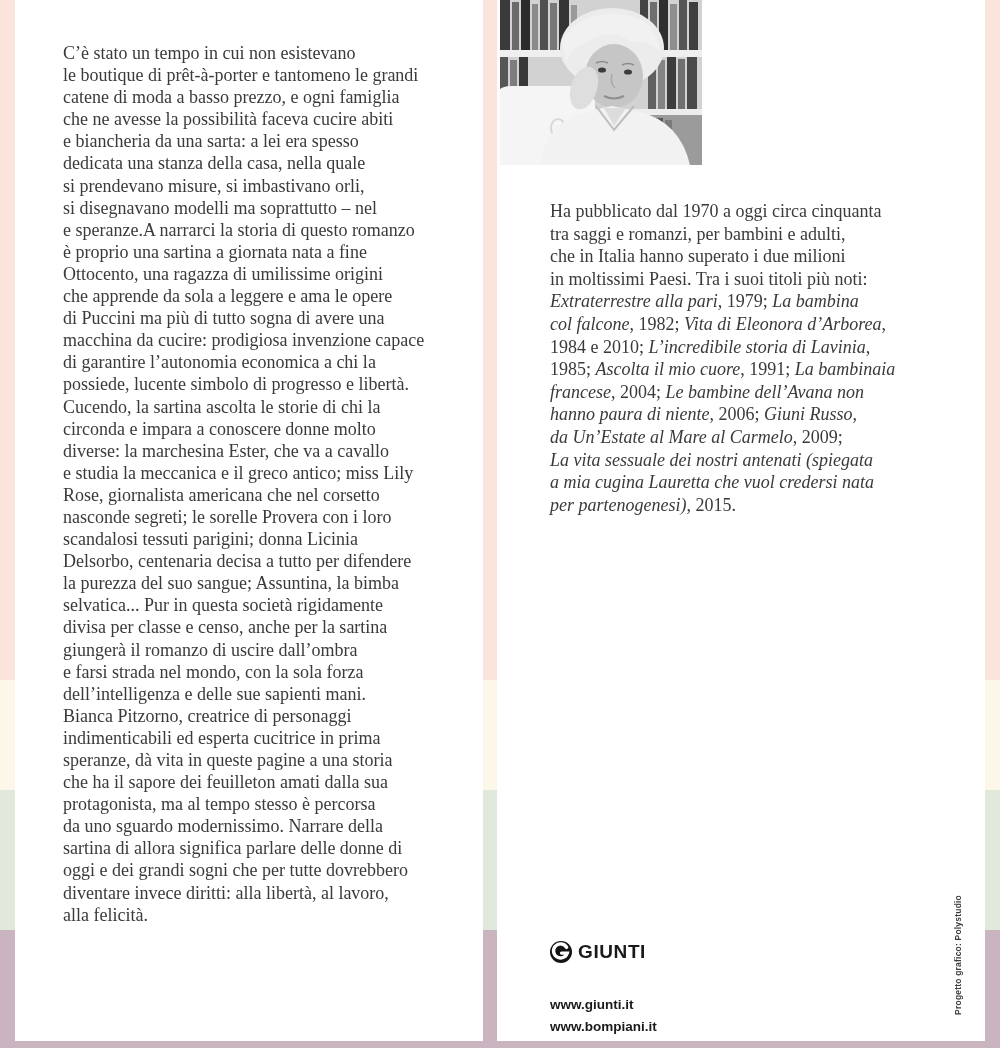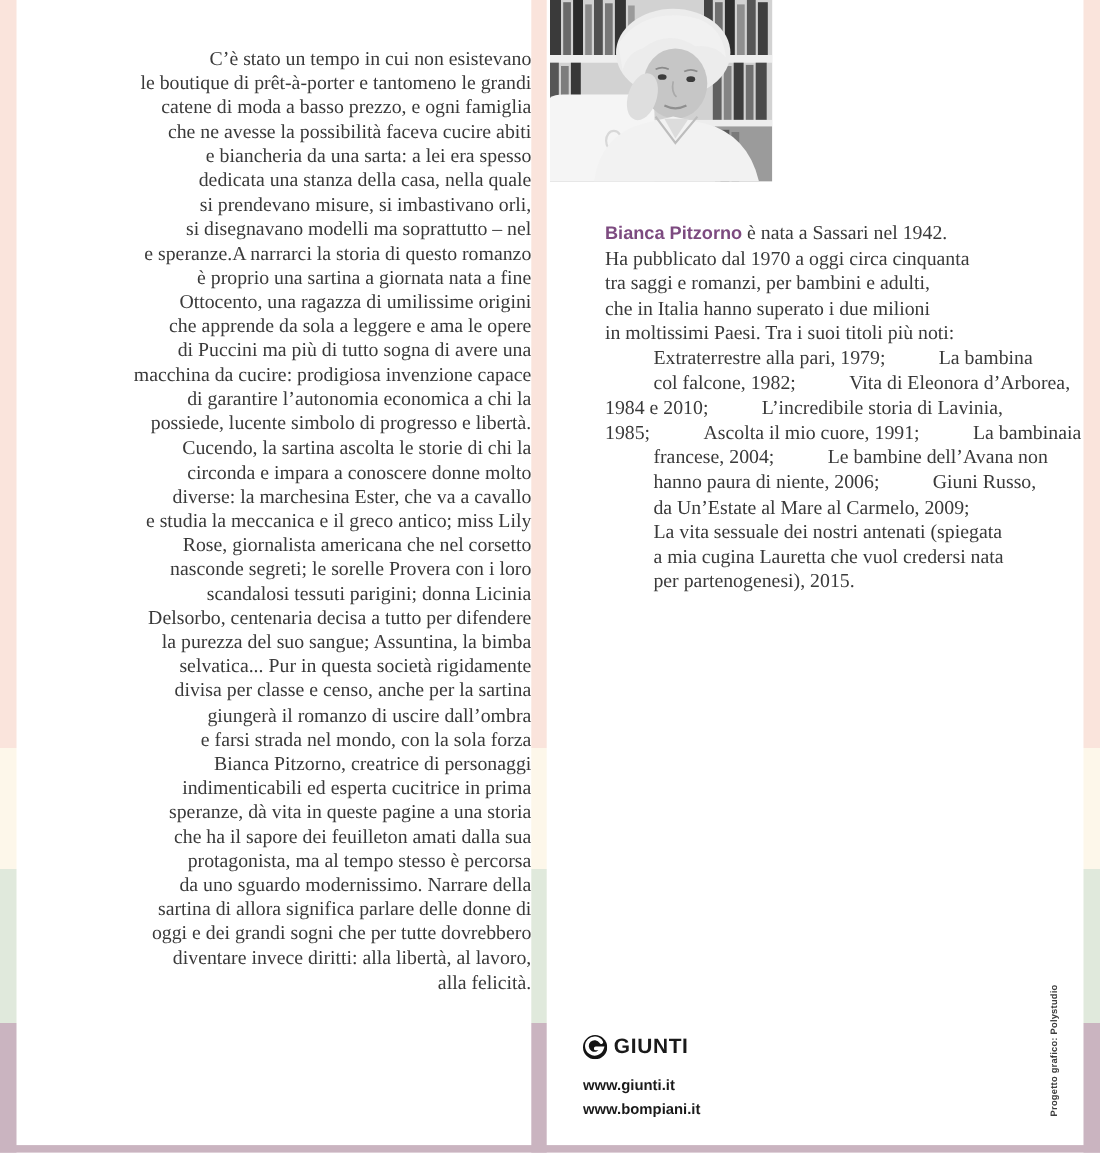--- a/index.html
+++ b/index.html
@@ -13,39 +13,39 @@
   .stripe-right{left:985px;width:15px;}
   .band{width:100%;}
   .band-pink{height:680px;background:var(--band-pink,#fae4dc);}
   .band-ivory{height:110px;background:var(--band-ivory,#fdf7ea);}
   .band-green{height:140px;background:var(--band-green,#e0e9dc);}
   .band-mauve{flex:1;background:var(--band-mauve,#cab4c0);}
   .bottom-band{position:absolute;left:0;right:0;bottom:0;height:7px;background:var(--band-mauve,#cab4c0);}
 
   
   .left-col{position:absolute;left:63px;top:42px;width:420px;
-    font-size:18px;line-height:22.1px;color:var(--body-text,#3a3a3a);text-align:right;}
+    font-size:18px;line-height:22.1px;color:var(--body-text,#3a3a3a);}
   .tline{white-space:nowrap;}
 
   
   .photo{position:absolute;left:500px;top:0;width:202px;height:165px;overflow:hidden;background:#cfcfcf;}
   .photo svg{display:block;}
 
   
   .bio{position:absolute;left:550px;top:200px;width:430px;
     font-size:18px;line-height:22.6px;color:var(--body-text,#3a3a3a);}
-  .seg-italic{margin-left:44px;}
+  .seg-italic{font-style:italic;}
   .seg-name{font-family:"Liberation Sans",sans-serif;font-weight:700;
     color:var(--author-name-purple,#7d4b80);font-size:16.5px;}
 
   
-  .publisher{position:absolute;left:530px;top:941px;font-family:"Liberation Sans",sans-serif;color:var(--publisher-black,#1a1a1a);}
+  .publisher{position:absolute;left:550px;top:941px;font-family:"Liberation Sans",sans-serif;color:var(--publisher-black,#1a1a1a);}
   .logo-row{display:flex;align-items:center;gap:6px;}
   .logo-text{font-size:19px;font-weight:700;letter-spacing:0.6px;}
-  .urls{margin-top:13px;font-size:13.5px;font-weight:700;line-height:22px;}
+  .urls{margin-top:31px;font-size:13.5px;font-weight:700;line-height:22px;}
 
   
   .credit{position:absolute;left:953px;bottom:33px;
     font-family:"Liberation Sans",sans-serif;font-size:8.5px;font-weight:700;color:#3c3c3c;
     writing-mode:vertical-rl;transform:rotate(180deg);letter-spacing:0.2px;white-space:nowrap;}
 </style>
 </head>
 <body>
 
 <div class="page">
@@ -96,20 +96,21 @@
       <div class="tline">e studia la meccanica e il greco antico; miss Lily</div>
       <div class="tline">Rose, giornalista americana che nel corsetto</div>
       <div class="tline">nasconde segreti; le sorelle Provera con i loro</div>
       <div class="tline">scandalosi tessuti parigini; donna Licinia</div>
       <div class="tline">Delsorbo, centenaria decisa a tutto per difendere</div>
       <div class="tline">la purezza del suo sangue; Assuntina, la bimba</div>
       <div class="tline">selvatica... Pur in questa società rigidamente</div>
       <div class="tline">divisa per classe e censo, anche per la sartina</div>
       <div class="tline">giungerà il romanzo di uscire dall’ombra</div>
       <div class="tline">e farsi strada nel mondo, con la sola forza</div>
+      <div class="tline">dell’intelligenza e delle sue sapienti mani.</div>
       <div class="tline">Bianca Pitzorno, creatrice di personaggi</div>
       <div class="tline">indimenticabili ed esperta cucitrice in prima</div>
       <div class="tline">speranze, dà vita in queste pagine a una storia</div>
       <div class="tline">che ha il sapore dei feuilleton amati dalla sua</div>
       <div class="tline">protagonista, ma al tempo stesso è percorsa</div>
       <div class="tline">da uno sguardo modernissimo. Narrare della</div>
       <div class="tline">sartina di allora significa parlare delle donne di</div>
       <div class="tline">oggi e dei grandi sogni che per tutte dovrebbero</div>
       <div class="tline">diventare invece diritti: alla libertà, al lavoro,</div>
       <div class="tline">alla felicità.</div>
@@ -165,21 +166,20 @@
       <path d="M112 74 Q110 84 115 88" stroke="#a9a9a9" stroke-width="1.5" fill="none"></path>
       <path d="M104 96 Q114 101 124 96" stroke="#8f8f8f" stroke-width="2" fill="none"></path>
       <ellipse cx="84" cy="88" rx="13" ry="22" fill="#dedede" transform="rotate(18 84 88)"></ellipse>
       <path d="M40 165 Q46 122 86 112 L112 106 L140 112 Q180 122 190 165 Z" fill="#f2f2f2"></path>
       <path d="M104 108 L114 126 L126 108 Z" fill="#dcdcdc"></path>
       <path d="M96 106 L114 130 L134 106" stroke="#bdbdbd" stroke-width="2" fill="none"></path>
     </svg>
   </div>
 
   <div class="bio">
-      <div class="tline"><span class="seg-name">Bianca Pitzorno</span><span> è nata a Sassari nel 1942.</span></div>
       <div class="tline"><span>Ha pubblicato dal 1970 a oggi circa cinquanta</span></div>
       <div class="tline"><span>tra saggi e romanzi, per bambini e adulti,</span></div>
       <div class="tline"><span>che in Italia hanno superato i due milioni</span></div>
       <div class="tline"><span>in moltissimi Paesi. Tra i suoi titoli più noti:</span></div>
       <div class="tline"><span class="seg-italic">Extraterrestre alla pari</span><span>, 1979; </span><span class="seg-italic">La bambina</span></div>
       <div class="tline"><span class="seg-italic">col falcone</span><span>, 1982; </span><span class="seg-italic">Vita di Eleonora d’Arborea</span><span>,</span></div>
       <div class="tline"><span>1984 e 2010; </span><span class="seg-italic">L’incredibile storia di Lavinia</span><span>,</span></div>
       <div class="tline"><span>1985; </span><span class="seg-italic">Ascolta il mio cuore</span><span>, 1991; </span><span class="seg-italic">La bambinaia</span></div>
       <div class="tline"><span class="seg-italic">francese</span><span>, 2004; </span><span class="seg-italic">Le bambine dell’Avana non</span></div>
       <div class="tline"><span class="seg-italic">hanno paura di niente</span><span>, 2006; </span><span class="seg-italic">Giuni Russo,</span></div>

